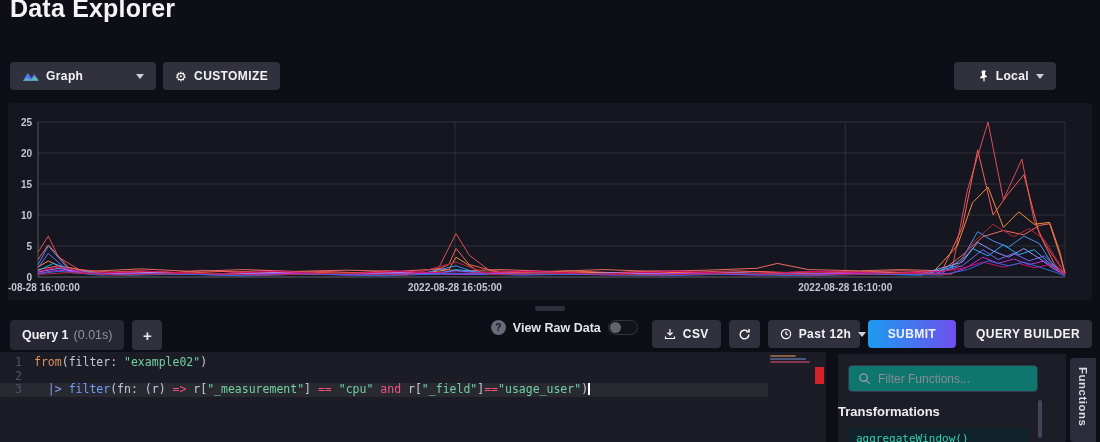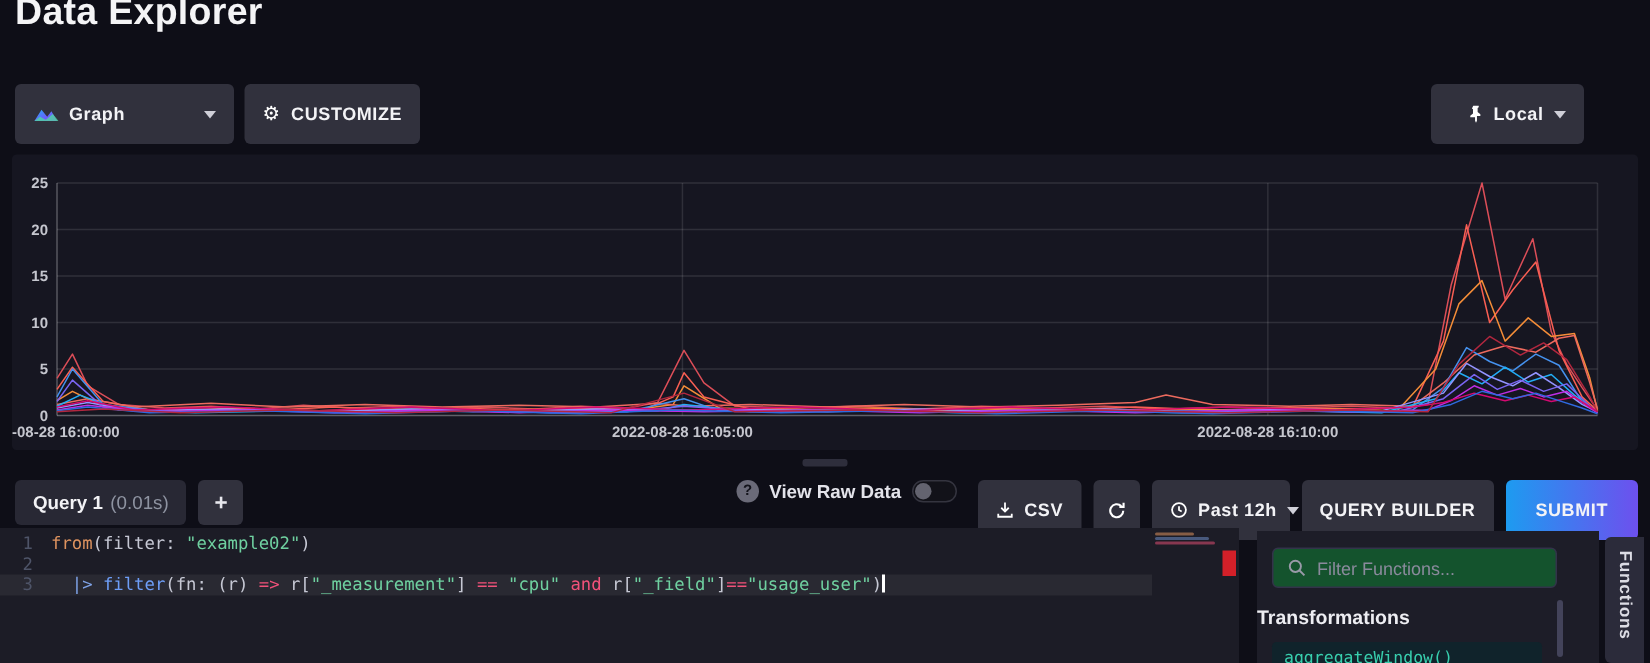--- a/index.html
+++ b/index.html
@@ -3,21 +3,21 @@
 <meta charset="utf-8">
 <style>
   * { margin:0; padding:0; box-sizing:border-box; }
   html,body { background:#0e0e17; }
   body { font-family:"Liberation Sans", sans-serif; color:#e8e8ee; }
   .page { position:relative; width:1100px; height:442px; overflow:hidden; background:#0e0e17; }
 
   .page-title { position:absolute; left:10px; top:-6px; font-size:25px; font-weight:800; color:#f4f4f6; letter-spacing:.2px; }
 
   .toolbar-top { position:absolute; left:10px; right:28px; top:62px; height:28px; display:flex; align-items:center; }
-  .btn { height:40px; display:inline-flex; align-items:center; gap:7px; padding:0 12px; background:#31313d; border-radius:4px; font-size:12px; font-weight:700; color:#f3f3f6; letter-spacing:.4px; cursor:pointer; white-space:nowrap; }
+  .btn { height:28px; display:inline-flex; align-items:center; gap:7px; padding:0 12px; background:#31313d; border-radius:4px; font-size:12px; font-weight:700; color:#f3f3f6; letter-spacing:.4px; cursor:pointer; white-space:nowrap; }
   .btn.dd { justify-content:space-between; }
   .caret { width:0; height:0; border-left:4px solid transparent; border-right:4px solid transparent; border-top:5px solid #cfcfd8; }
   .vt-dd { width:146px; margin-right:7px; }
   .spacer { flex:1; }
   .grad-btn { background:linear-gradient(90deg,#1d9bf0,#6d50ee); }
   .icon { display:inline-flex; align-items:center; justify-content:center; }
   .gear { font-family:"DejaVu Sans", sans-serif; font-size:13px; color:#fff; line-height:1; }
   .local-btn { margin-right:16px;padding-left:25px; }
 
   .chart-panel { position:absolute; left:8px; top:103px; width:1084px; height:197px; background:#161621; border-radius:3px; }
@@ -42,21 +42,21 @@
   .code-line.active { background:rgba(255,255,255,.06); }
   .ln { width:34px; text-align:right; padding-right:12px; color:#4e5468; flex:none; }
   .tk-pl { color:#c6c8d4; } .tk-kw { color:#de935f; } .tk-fn { color:#6e9ef7; }
   .tk-str { color:#6fd0a0; } .tk-op { color:#f2527a; } .tk-pipe { color:#7fa3e8; }
   .cursor { display:inline-block; width:2px; height:12px; background:#fff; vertical-align:-2px; }
   .minimap { position:absolute; right:14px; top:2px; width:44px; bottom:0; }
   .mm-bar { height:2px; margin:1px 0 1px 2px; border-radius:1px; }
   .ruler-mark { position:absolute; right:-12px; top:13px; width:9px; height:17px; background:#d32029; }
 
   .fn-panel { position:absolute; left:838px; top:354px; width:228px; bottom:0; background:#1d1d28; }
-  .fn-search { position:absolute; left:10px; top:11px; width:190px; height:27px; background:#14532d; border:1px solid #33334a; border-radius:4px; display:flex; align-items:center; gap:7px; padding:0 9px; }
+  .fn-search { position:absolute; left:10px; top:11px; width:190px; height:27px; background:#0f766e; border:1px solid #33334a; border-radius:4px; display:flex; align-items:center; gap:7px; padding:0 9px; }
   .fn-search input { flex:1; border:none; outline:none; background:transparent; color:#d7d7e0; font-size:12px; font-family:"Liberation Sans", sans-serif; }
   .fn-search input::placeholder { color:#8a8a9c; }
   .fn-section { position:absolute; left:0; top:50px; font-size:13px; font-weight:700; color:#ededf2; }
   .fn-scrollbar { position:absolute; left:200px; top:46px; width:4px; height:38px; border-radius:2px; background:#43435a; }
   .fn-item { position:absolute; left:10px; top:74px; width:180px; height:20px; background:#10232b; border-radius:3px; padding:4px 8px 0; font-family:"DejaVu Sans Mono", monospace; font-size:11px; color:#38cfae; overflow:hidden; cursor:pointer; }
   .fn-vtab { position:absolute; left:1070px; top:358px; width:26px; height:84px; background:#2b2b3a; border-radius:4px 0 0 4px; display:flex; align-items:flex-start; justify-content:center; padding-top:9px; cursor:pointer; }
   .fn-vtab span { writing-mode:vertical-rl; font-size:11.5px; font-weight:700; color:#dcdce4; letter-spacing:.5px; }
 </style>
 </head>
 <body>
@@ -171,22 +171,22 @@
     <div class="btn dd" style="width:92px;">
       <span class="icon">
         <svg width="12" height="12" viewBox="0 0 12 12" fill="none" stroke="#fff" stroke-width="1.2">
           <circle cx="6" cy="6" r="4.6"></circle>
             <path d="M6 3.5V6l1.8 1"></path>
         </svg>
       </span>
       <span style="flex:1">Past 12h</span>
       <span class="caret"></span>
     </div>
+    <div class="btn grad-btn" style="padding:0 20px;">SUBMIT</div>
     <div class="btn">QUERY BUILDER</div>
-    <div class="btn grad-btn" style="padding:0 20px;">SUBMIT</div>
   </div>
 
   <div class="code-wrap">
     <div class="code-lines" id="editor-lines">
         <div class="code-line"><span class="ln">1</span><span class="code"><span class="tk-kw">from</span><span class="tk-pl">(filter: </span><span class="tk-str">"example02"</span><span class="tk-pl">)</span></span></div>
         <div class="code-line"><span class="ln">2</span></div>
         <div class="code-line active"><span class="ln">3</span><span class="code"><span class="tk-pl">  </span><span class="tk-pipe">|&gt; </span><span class="tk-fn">filter</span><span class="tk-pl">(fn: (r) </span><span class="tk-op">=&gt;</span><span class="tk-pl"> r[</span><span class="tk-str">"_measurement"</span><span class="tk-pl">] </span><span class="tk-op">==</span><span class="tk-pl"> </span><span class="tk-str">"cpu"</span><span class="tk-pl"> </span><span class="tk-op">and</span><span class="tk-pl"> r[</span><span class="tk-str">"_field"</span><span class="tk-pl">]</span><span class="tk-op">==</span><span class="tk-str">"usage_user"</span><span class="tk-pl">)</span><span class="cursor"></span></span></div>
       </div>
     <div class="minimap">
       <div class="mm-bar" style="width:26px;background:rgba(222,147,95,.55)"></div>

